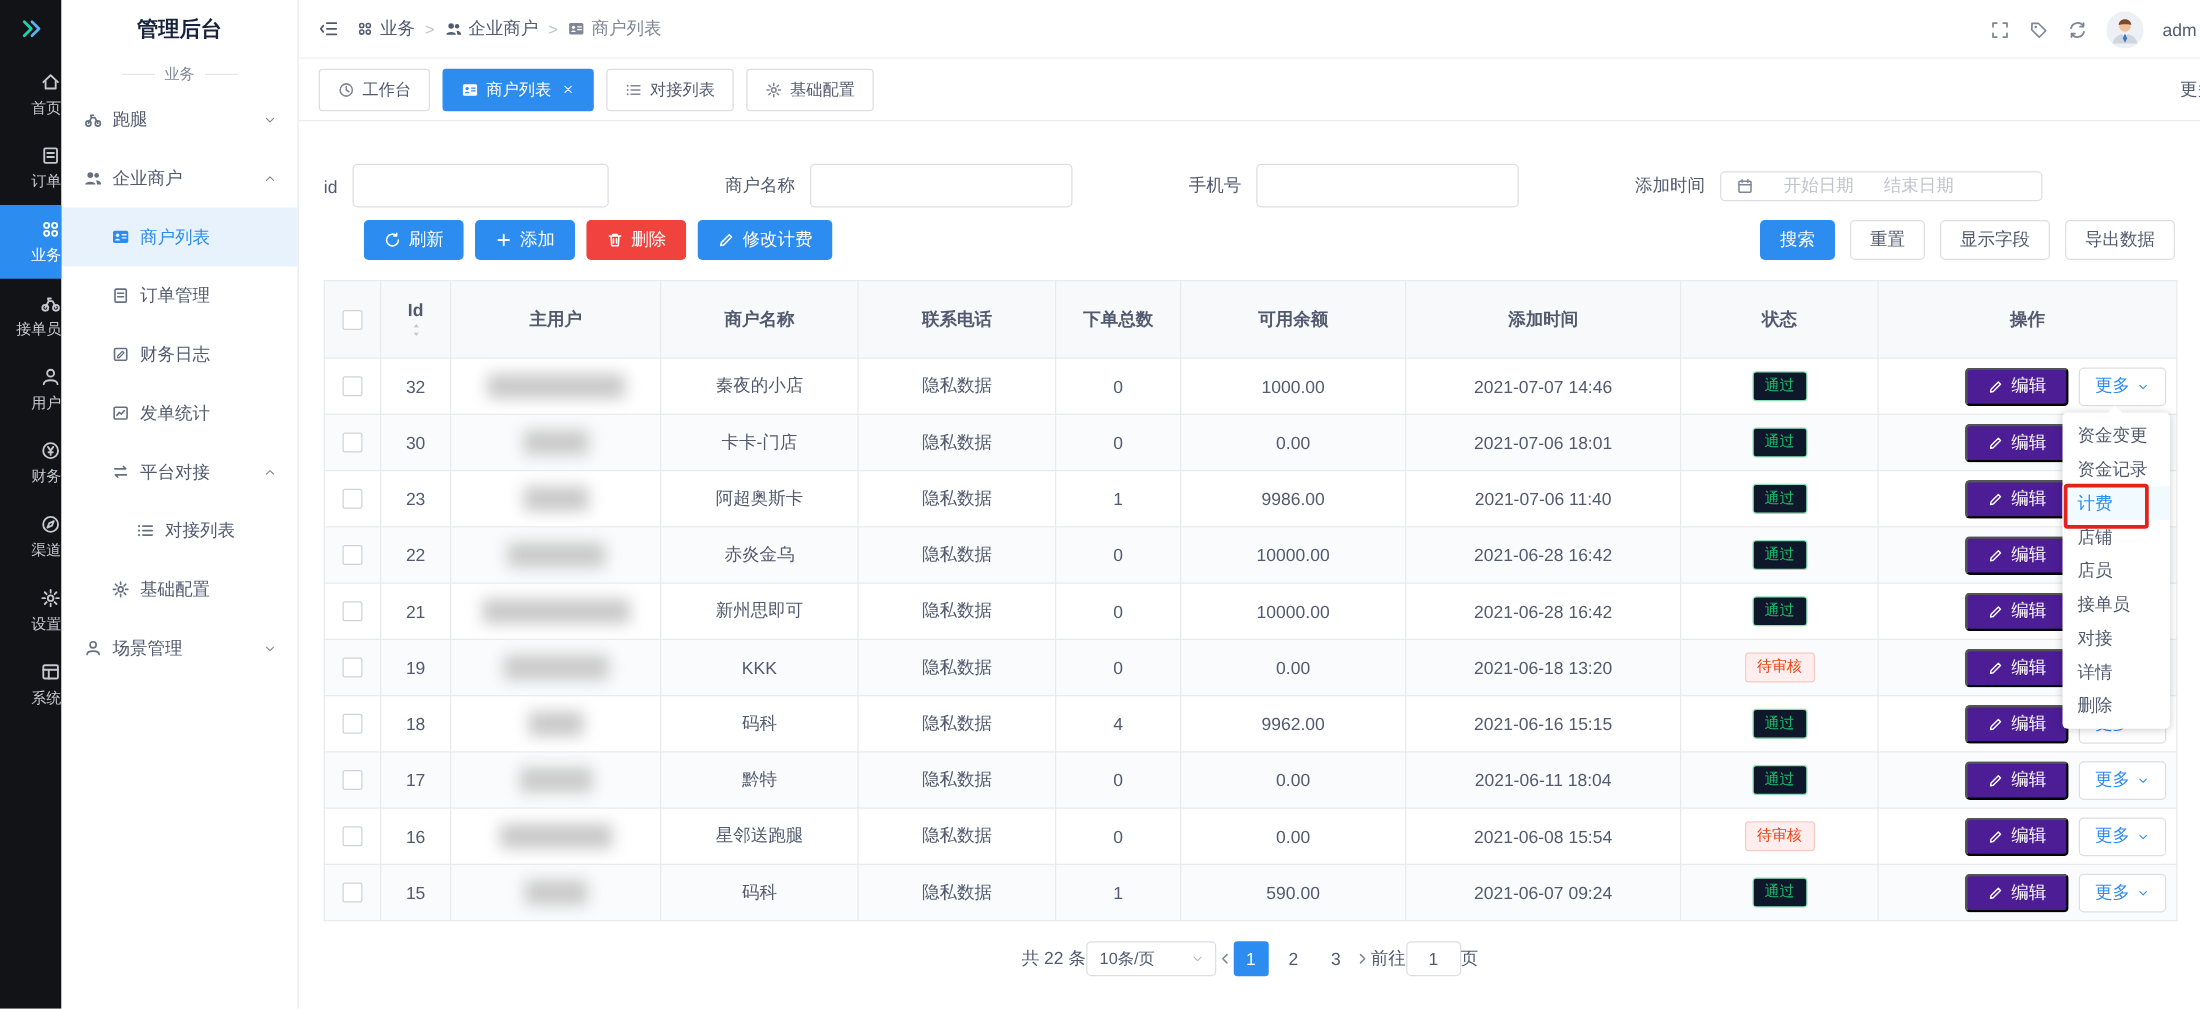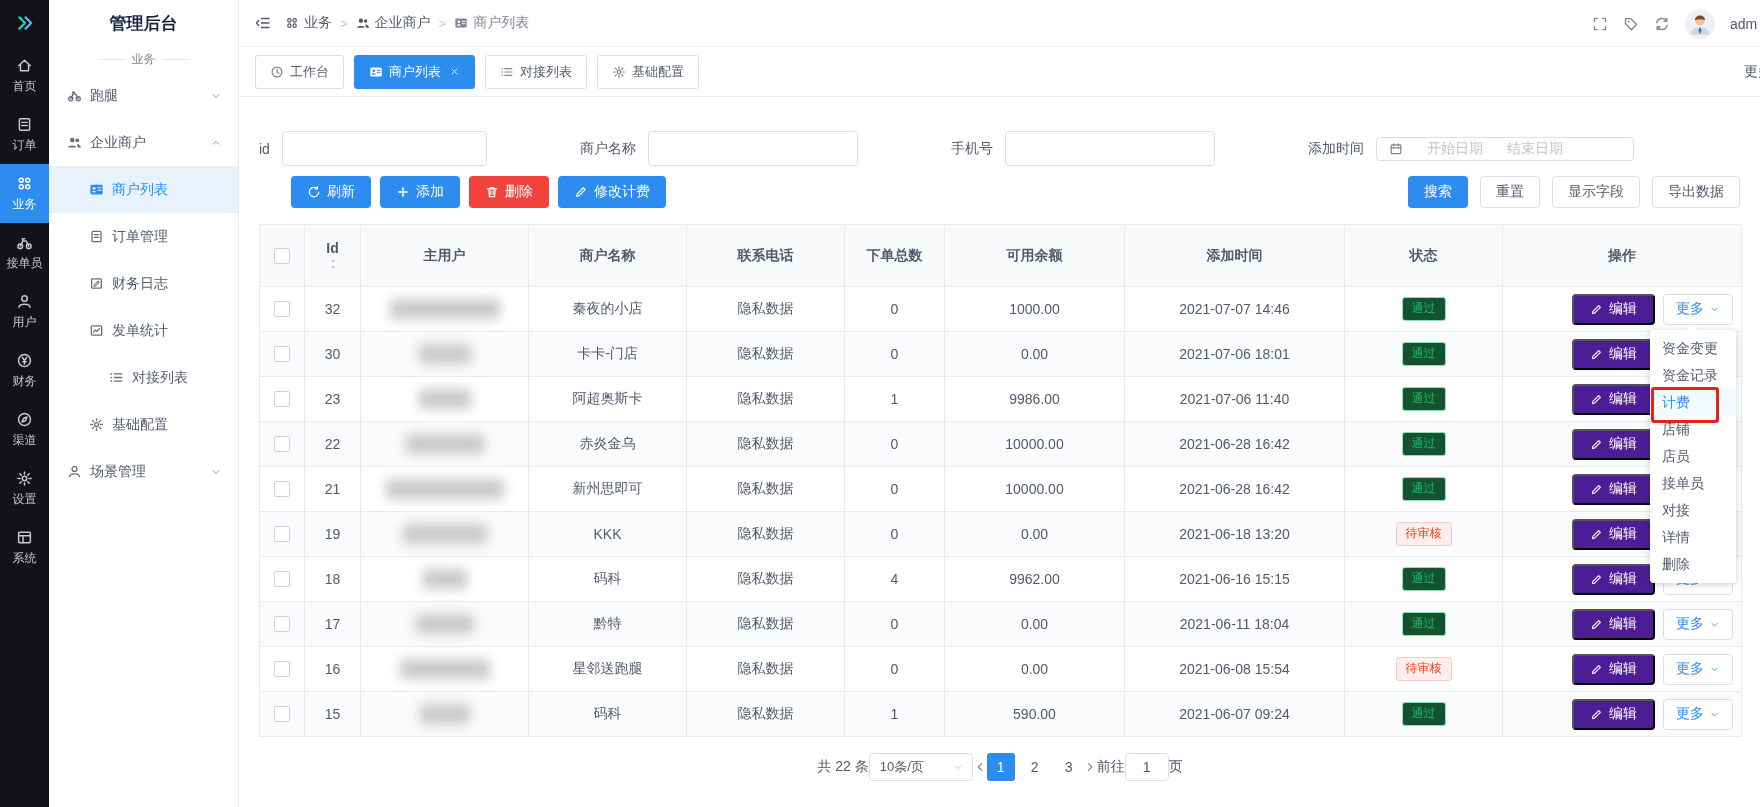--- a/index.html
+++ b/index.html
@@ -8,21 +8,21 @@
   .app { position:relative; width:1760px; height:807px; background:#fff; }
 
   .icon { display:inline-block; }
   .icon svg { width:100%; height:100%; display:block; }
   .i18{width:18px;height:18px}.i16{width:16px;height:16px}
   .i14{width:14px;height:14px}.i12{width:12px;height:12px}
 
   
   .rail { position:absolute; left:0; top:0; width:49px; height:807px; background:#121317; z-index:30; }
   .rail-logo { height:46px; display:flex; align-items:center; justify-content:center; cursor:pointer; }
-  .rail-item { width:49px; padding:11px 0 10px; display:flex; flex-direction:column; align-items:center; gap:4px;
+  .rail-item { width:49px; padding:11px 0 10px; display:flex; flex-direction:column; align-items:flex-end; gap:4px;
     color:#c5c8ce; font-size:12px; cursor:pointer; }
   .rail-item .icon { width:17px; height:17px; }
   .rail-item.active { background:#2d8cf0; color:#fff; }
 
   
   .submenu { position:absolute; left:49px; top:0; width:190px; height:807px; background:#fff;
     border-right:1px solid #e8eaec; z-index:25; }
   .submenu-title { height:46px; display:flex; align-items:center; justify-content:center;
     font-size:17px; font-weight:bold; color:#17233d; }
   .submenu-section { height:26px; display:flex; align-items:center; justify-content:center; gap:8px;
@@ -96,21 +96,21 @@
   .grid th, .grid td { border:1px solid #e8eaec; text-align:center; font-size:14px; color:#515a6e;
     overflow:hidden; }
   .grid thead th { height:62px; background:#f8f9fb; font-weight:bold; }
   .grid tbody td { height:45px; }
   .grid tbody tr:nth-child(even) { background:#fafbfc; }
   .id-head { display:flex; flex-direction:column; align-items:center; gap:1px; }
   .sort { width:14px; height:14px; color:#c5c8ce; cursor:pointer; }
   .cb { width:16px; height:16px; border:1px solid #cfd3d9; border-radius:2px; background:#fff; margin:0 auto; cursor:pointer; }
   .redact { height:20px; background:#c9c9c9; border-radius:2px; filter:blur(6px); margin:0 auto; }
   .badge { display:inline-block; padding:3px 9px; border-radius:3px; font-size:12px; line-height:1.3; }
-  .badge.ok { color:#19be6b; background:#14532d; border:1px solid #8ce0b3; }
+  .badge.ok { color:#19be6b; background:#0f172a; border:1px solid #8ce0b3; }
   .badge.pending { color:#ed4014; background:#ffeeed; border:1px solid #f8cac4; }
   .actions { display:flex; align-items:center; justify-content:flex-end; gap:8px; padding-right:8px; }
   .btn-edit { display:inline-flex; align-items:center; gap:6px; height:31px; padding:0 16px;
     background:#4c1d95; color:#fff; border-radius:4px; font-size:14px; cursor:pointer; }
   .btn-edit .icon { width:13px; height:13px; }
   .btn-more { display:inline-flex; align-items:center; gap:5px; height:31px; padding:0 12px;
     background:#fff; border:1px solid #dcdee2; color:#2d8cf0; border-radius:4px; font-size:14px; cursor:pointer; }
   .btn-more .icon { width:11px; height:11px; }
 
   
@@ -310,20 +310,33 @@
           <span>财务日志</span>
         </div>
         <div class="menu-item l2">
           <span class="icon ">
             <svg viewBox="0 0 16 16" fill="none" stroke="currentColor" stroke-width="1.4" stroke-linecap="round" stroke-linejoin="round">
               <rect x="2.5" y="3" width="11" height="10" rx="1"></rect>
               <path d="M4.8 9.8l2-2.4 1.8 1.4 2.6-3"></path>
             </svg>
           </span>
           <span>发单统计</span>
+        </div>
+        <div class="menu-item l2">
+          <span class="icon ">
+            <svg viewBox="0 0 16 16" fill="none" stroke="currentColor" stroke-width="1.4" stroke-linecap="round" stroke-linejoin="round">
+              <path d="M3 5.4h9.4l-2-2M13 10.6H3.6l2 2"></path>
+            </svg>
+          </span>
+          <span>平台对接</span>
+          <span class="icon chev">
+            <svg viewBox="0 0 16 16" fill="none" stroke="currentColor" stroke-width="1.4" stroke-linecap="round" stroke-linejoin="round">
+              <path d="M4.2 9.8L8 6l3.8 3.8" stroke-width="1.2"></path>
+            </svg>
+          </span>
         </div>
         <div class="menu-item l3">
           <span class="icon ">
             <svg viewBox="0 0 16 16" fill="none" stroke="currentColor" stroke-width="1.4" stroke-linecap="round" stroke-linejoin="round">
               <path d="M5.6 4.2h8M5.6 8h8M5.6 11.8h8"></path>
               <path d="M2.4 4.2h.01M2.4 8h.01M2.4 11.8h.01" stroke-width="1.8"></path>
             </svg>
           </span>
           <span>对接列表</span>
         </div>

